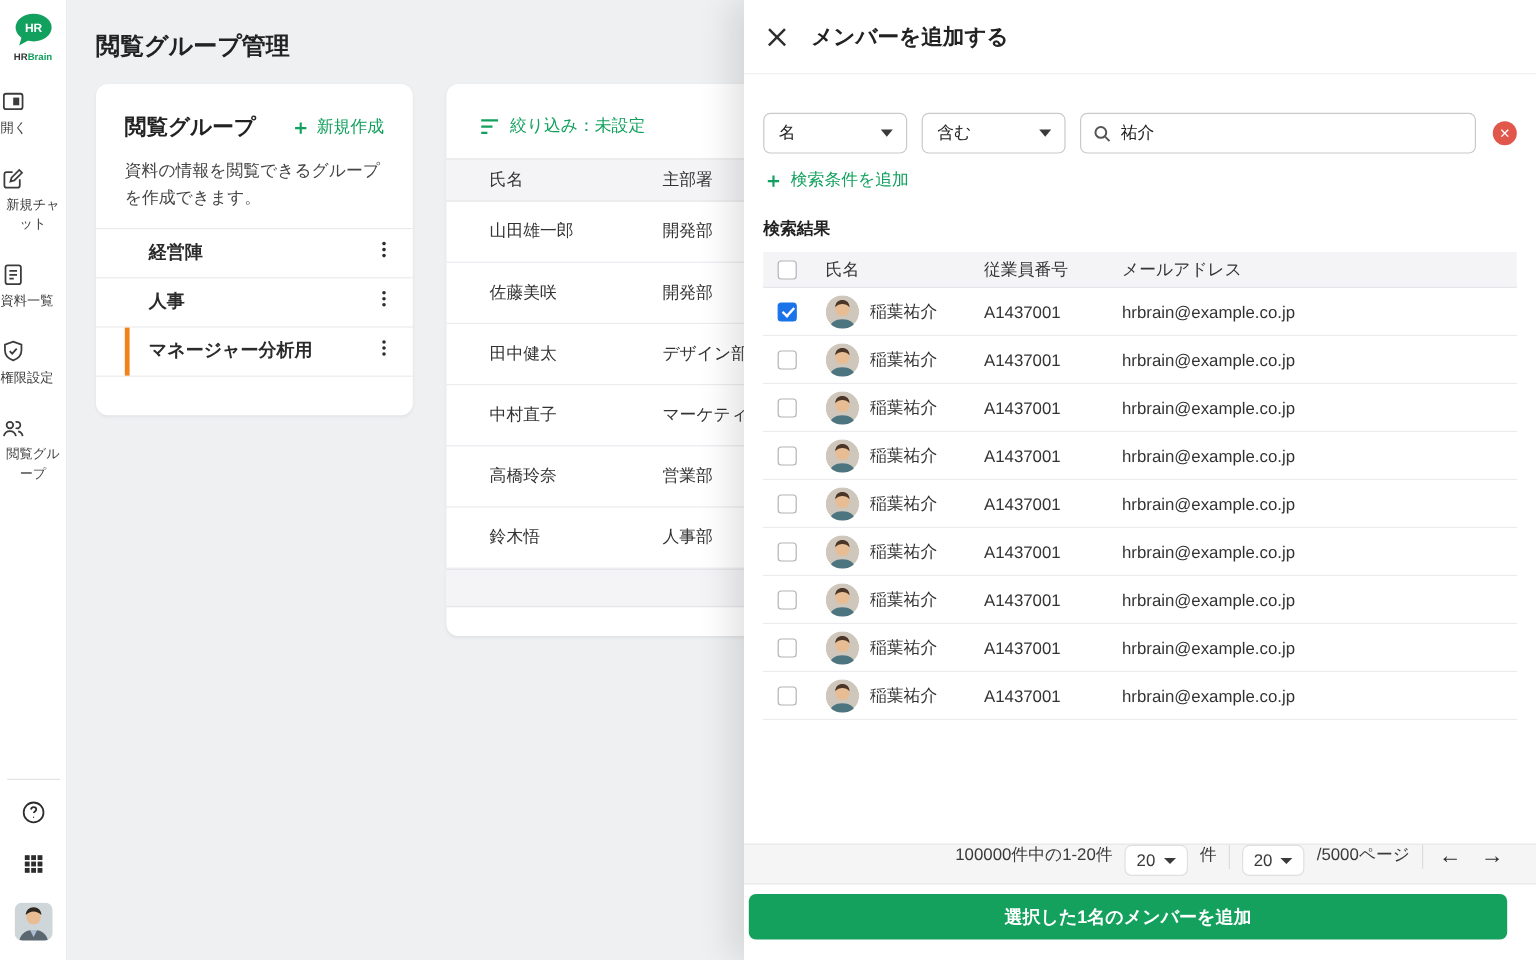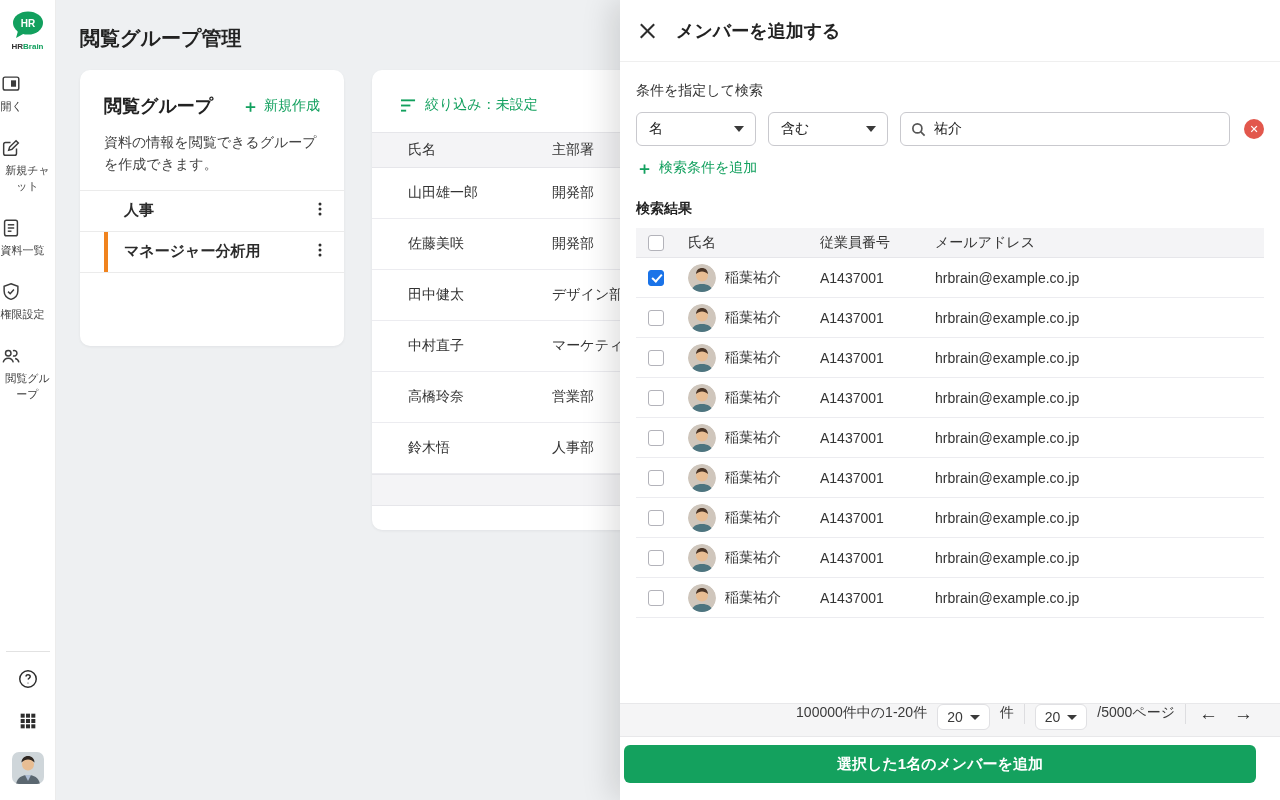--- a/index.html
+++ b/index.html
@@ -204,20 +204,30 @@
     <div class="groups-head">
       <div class="groups-title">閲覧グループ</div>
       <div class="create-link">
         <span class="plus">＋</span>
         <span>新規作成</span>
       </div>
     </div>
     <div class="groups-desc">資料の情報を閲覧できるグループを作成できます。</div>
     <div class="group-list">
       <div class="group-item">
+        <span class="g-label">経営陣</span>
+        <span class="kebab">
+          <svg viewBox="0 0 16 16">
+              <circle cx="8" cy="3" r="1.5"></circle>
+              <circle cx="8" cy="8" r="1.5"></circle>
+              <circle cx="8" cy="13" r="1.5"></circle>
+            </svg>
+        </span>
+      </div>
+      <div class="group-item">
         <span class="g-label">人事</span>
         <span class="kebab">
           <svg viewBox="0 0 16 16">
               <circle cx="8" cy="3" r="1.5"></circle>
               <circle cx="8" cy="8" r="1.5"></circle>
               <circle cx="8" cy="13" r="1.5"></circle>
             </svg>
         </span>
       </div>
       <div class="group-item selected">
@@ -273,21 +283,20 @@
     <div class="m-footer"></div>
   </div>
 
   <div class="drawer">
     <div class="drawer-head">
       <div class="close-x"></div>
       <div class="drawer-title">メンバーを追加する</div>
     </div>
 
     <div class="drawer-body">
-      <div class="section-label">条件を指定して検索</div>
 
       <div class="cond-row">
         <div class="select">
           <span>名</span>
           <span class="caret"></span>
         </div>
         <div class="select">
           <span>含む</span>
           <span class="caret"></span>
         </div>

